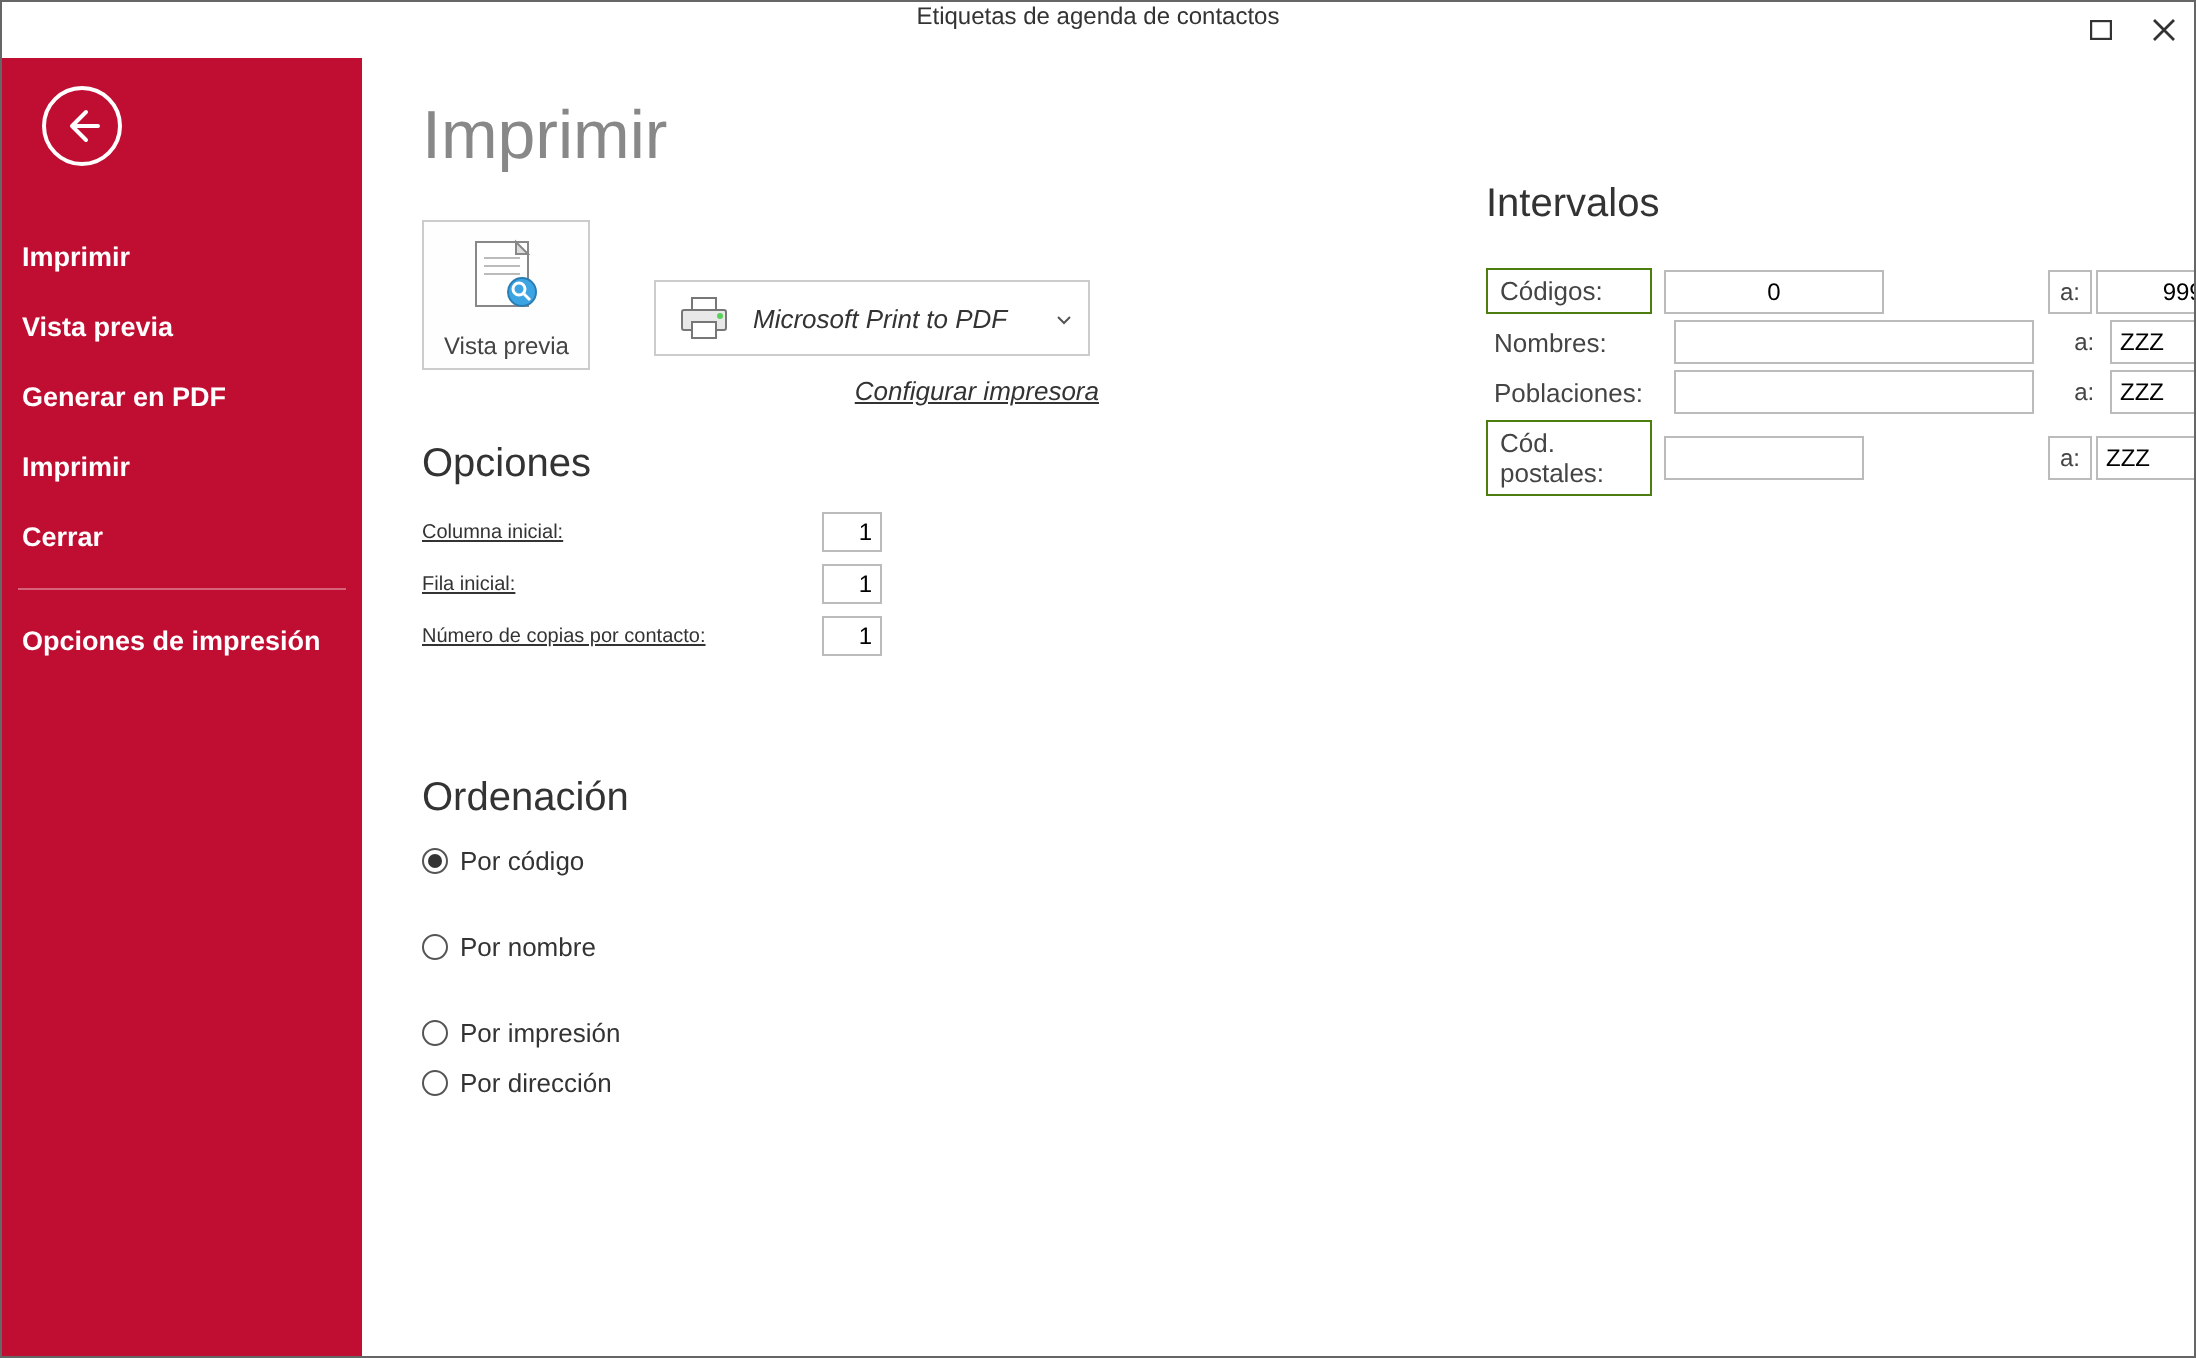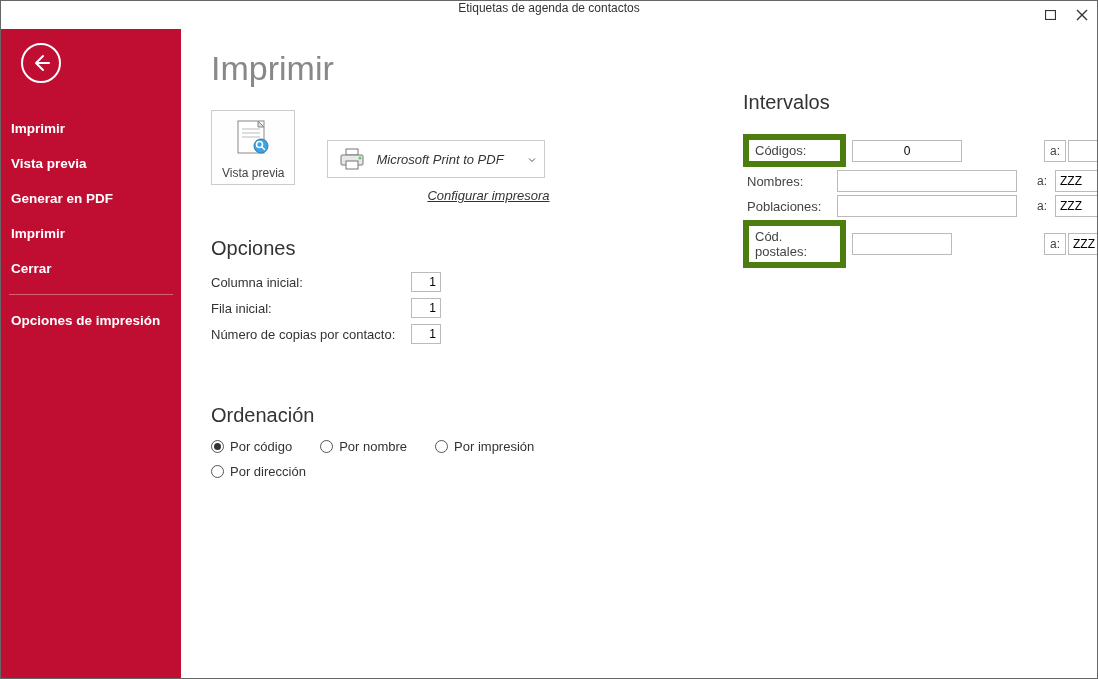--- a/index.html
+++ b/index.html
@@ -91,21 +91,21 @@
   h1.page-title {
     font-size: 34px;
     font-weight: 300;
     color: #888;
     margin-bottom: 22px;
   }
   h2.sec-title {
     font-size: 20px;
     font-weight: 400;
     color: #333;
-    margin-top: 34px;
+    margin-top: 18px;
     margin-bottom: 12px;
   }
 
   .top-row {
     display: flex;
     gap: 32px;
     align-items: flex-start;
   }
 
   .preview-block, .printer-block { }
@@ -152,32 +152,32 @@
 
   
   .options-grid {
     margin-top: 6px;
   }
   .opt-row {
     display: flex;
     align-items: center;
     margin-bottom: 6px;
   }
-  .opt-label { width: 200px; font-size: 13px; color: #333; }
+  .opt-label { width: 200px; font-size: 10px; color: #333; text-decoration: underline; }
   .opt-input {
     width: 30px;
     height: 20px;
     border: 1px solid #bbb;
     font-size: 12px;
     text-align: right;
     padding-right: 4px;
   }
 
   
-  .radio-row { display: flex; gap: 28px; margin-top: 8px; }
+  .radio-row { display: flex; gap: 28px; margin-top: 8px; flex-direction: column; }
   .radio-item { display: flex; align-items: center; gap: 6px; cursor: pointer; font-size: 13px; color: #333;}
   .radio {
     width: 13px; height: 13px; border-radius: 50%;
     border: 1px solid #555; display: inline-flex;
     align-items: center; justify-content: center;
   }
   .radio.checked::after {
     content: ""; width: 7px; height: 7px; background: #333; border-radius: 50%;
   }
 
@@ -190,23 +190,23 @@
   }
   .intervals h2 { margin-top: 0; margin-bottom: 20px;}
   .iv-row {
     display: flex;
     align-items: center;
     margin-bottom: 3px;
     font-size: 13px;
   }
   .iv-label { width: 95px; }
   .iv-label.boxed {
-    border: 6px solid #4d7c0f;
+    border: 1px solid #4d7c0f;
     padding: 3px 6px;
-    width: 103px;
+    width: 83px;
   }
   .iv-from, .iv-to {
     border: 1px solid #bbb;
     height: 22px;
     font-size: 12px;
     padding: 0 4px;
   }
   .iv-a {
     width: 22px;
     text-align:center;

